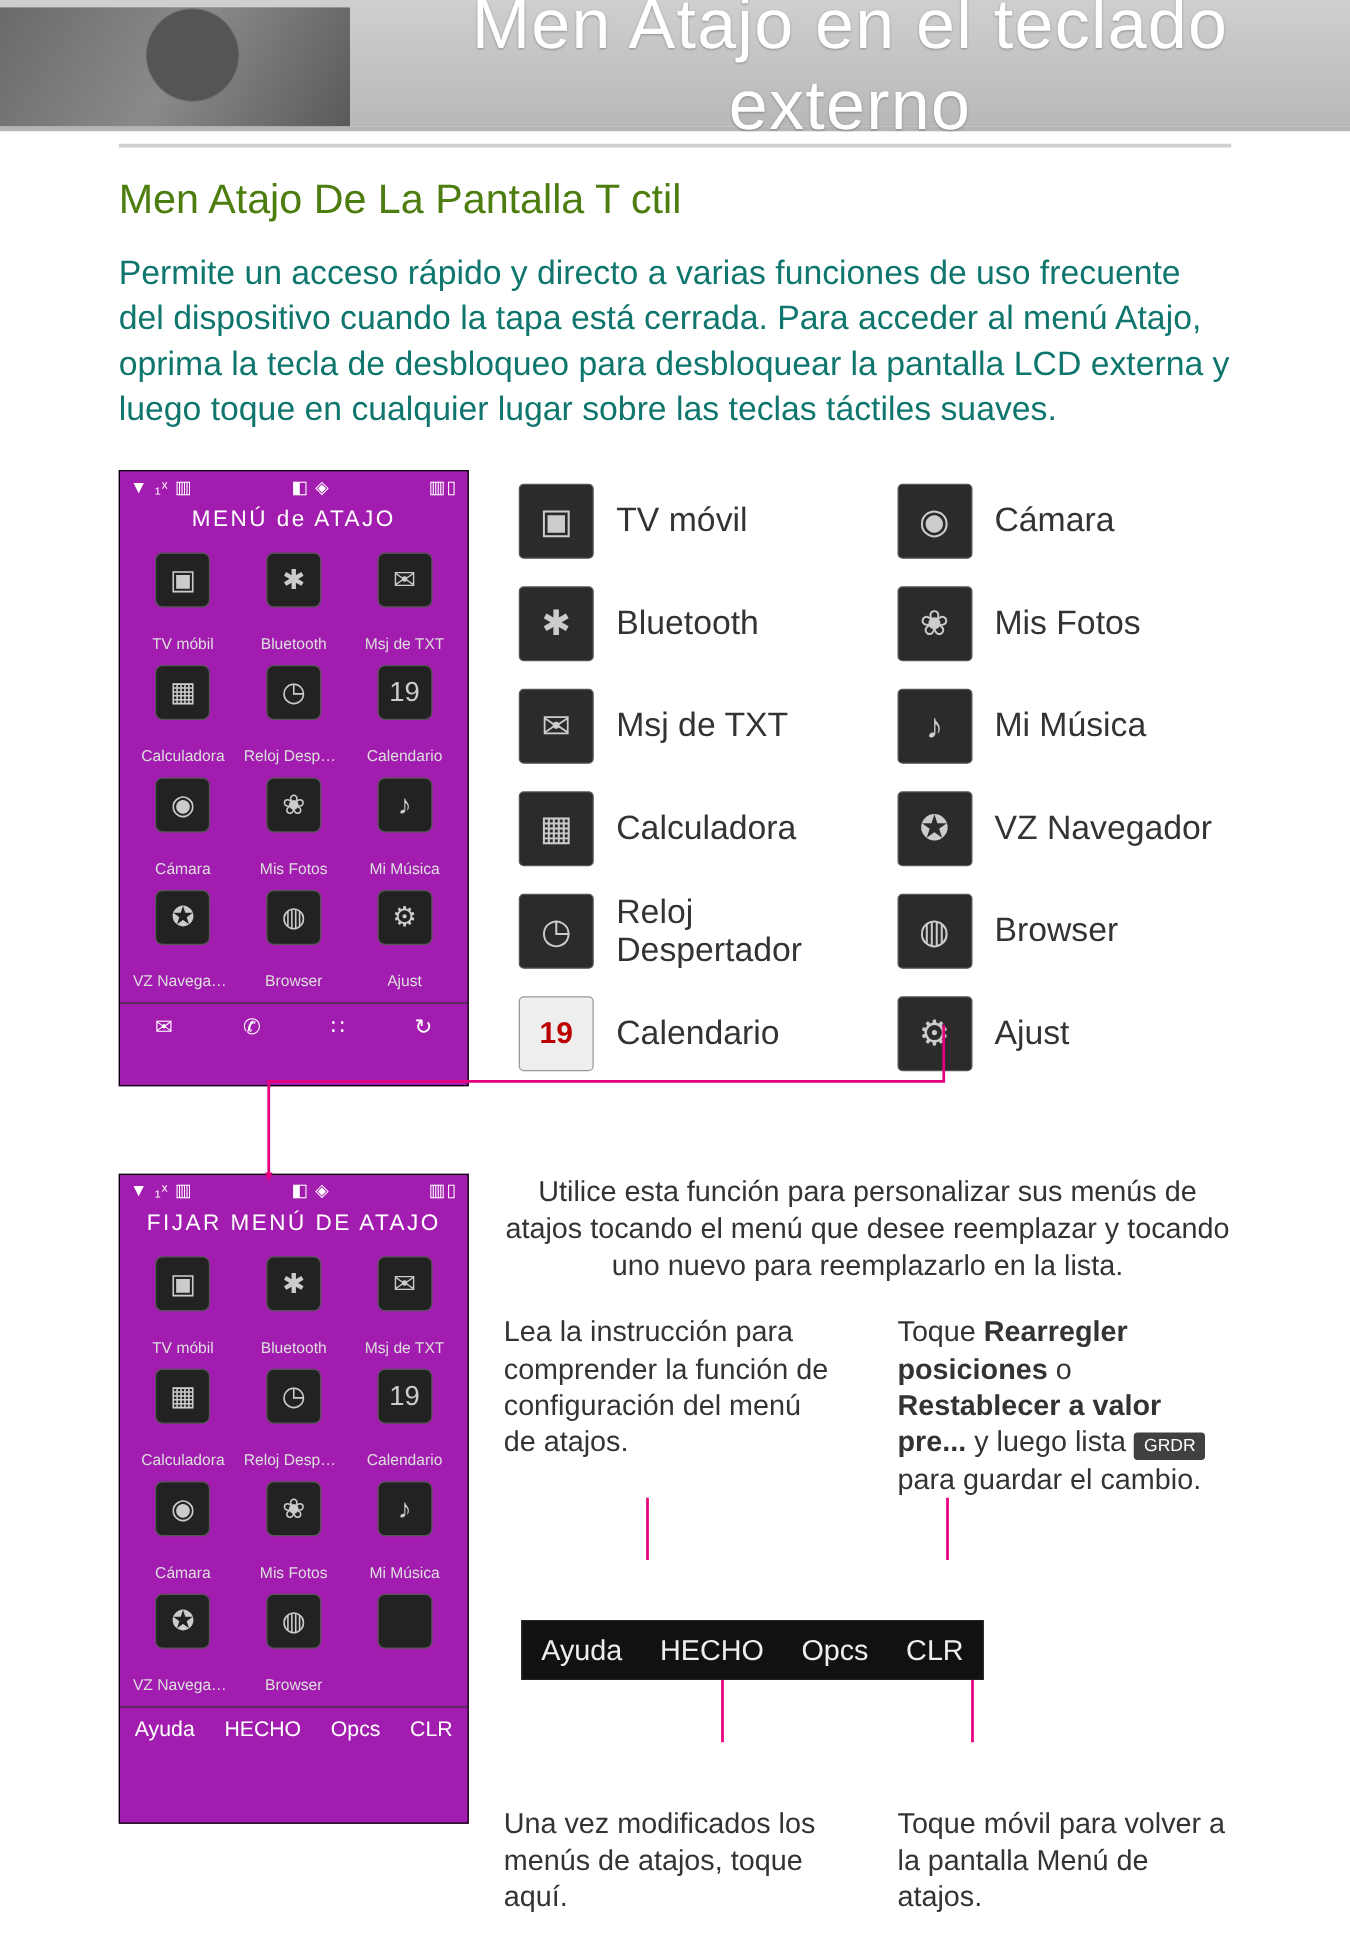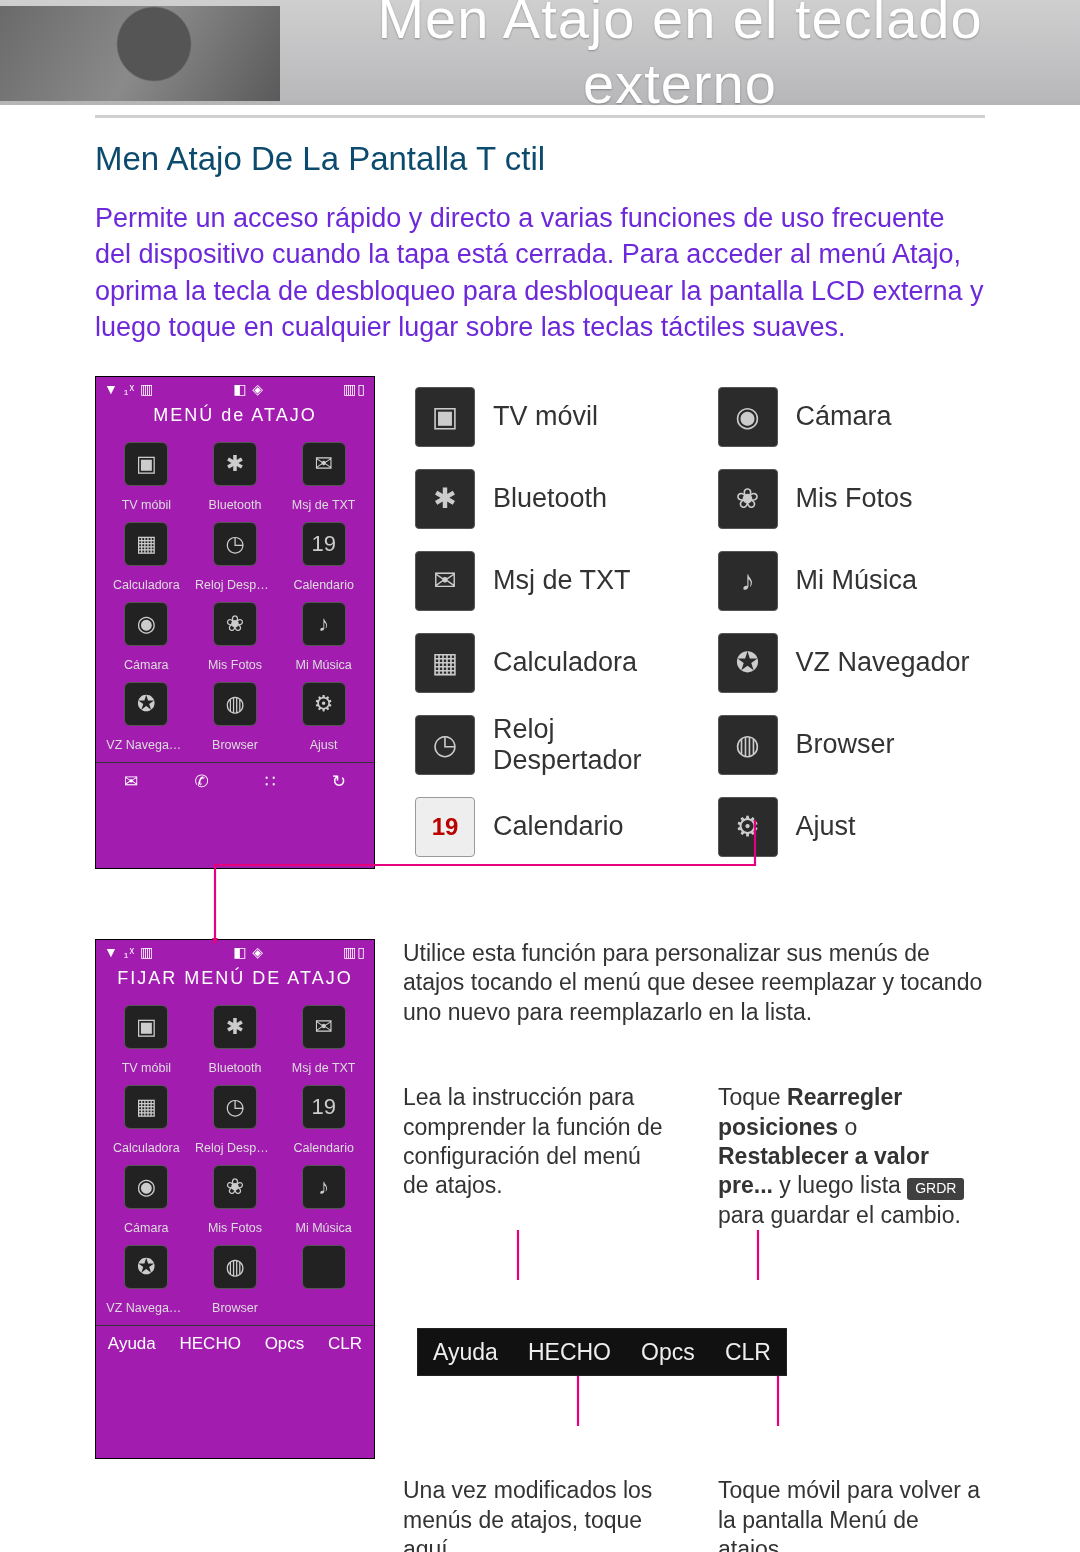--- a/index.html
+++ b/index.html
@@ -8,31 +8,31 @@
 
   
   .banner { position:relative; height:105px; background:linear-gradient(#cfcfd0,#b8b8ba); border-bottom:4px solid #b5b5b7; display:flex; align-items:center; }
   .banner-thumb { width:280px; height:95px; background:#777; margin:5px 0 0 0; position:relative; overflow:hidden; }
   .banner-thumb::after{ content:""; position:absolute; inset:0; background:radial-gradient(circle at 55% 40%, #555 0 22%, transparent 23%), linear-gradient(120deg,#6a6a6a,#8a8a8a,#5a5a5a); }
   .banner-title { flex:1; text-align:center; font-size:56px; color:#fff; letter-spacing:1px; font-weight:400; text-shadow:0 1px 2px rgba(0,0,0,.3); }
 
   .rule { height:3px; background:#d0d0d2; margin:10px 95px 0 95px; }
 
   .content { padding:22px 95px 0 95px; }
-  .section-heading { color:#0c4a6e; font-size:33px; font-weight:400; margin-bottom:22px; }
-  .intro { font-size:27px; line-height:1.35; color:#6d28d9; }
+  .section-heading { color:#4d7c0f; font-size:33px; font-weight:400; margin-bottom:22px; }
+  .intro { font-size:27px; line-height:1.35; color:#0f766e; }
 
   
   .phone { background:#a21caf; color:#fff; font-size:15px; border:1px solid #000; }
   .phone .statusbar { height:24px; display:flex; align-items:center; justify-content:space-between; padding:0 8px; font-size:14px; letter-spacing:1px; }
   .phone .screentitle { text-align:center; font-size:18px; letter-spacing:2px; padding:4px 12px 10px; }
   .phone .grid3 { display:grid; grid-template-columns:repeat(3,1fr); gap:0; padding:0 6px 6px; }
   .phone .cell { display:flex; flex-direction:column; align-items:center; padding:6px 2px 4px; }
   .phone .cell .ico { width:44px; height:44px; background:#222; border:1px solid #555; border-radius:6px; display:flex; align-items:center; justify-content:center; font-size:22px; color:#ccc; }
-  .phone .cell .lbl { font-size:12.5px; margin-top:12px; color:#ddd; text-align:center; white-space:nowrap; overflow:hidden; text-overflow:ellipsis; max-width:80px; }
+  .phone .cell .lbl { font-size:12.5px; margin-top:22px; color:#ddd; text-align:center; white-space:nowrap; overflow:hidden; text-overflow:ellipsis; max-width:80px; }
   .phone .softbar { display:flex; justify-content:space-around; align-items:center; height:38px; border-top:1px solid #333; font-size:17px; }
   .phone .softbar .sb { padding:0 6px; }
 
   .softbtns-large { background:#111; color:#eee; height:48px; display:flex; align-items:center; justify-content:space-around; font-size:23px; border:1px solid #222; width:370px; }
   .softbtns-large .sb { padding:0 10px; }
 
   
   .icongrid { display:grid; grid-template-columns:1fr 1fr; column-gap:35px; }
   .iconrow { display:flex; align-items:center; height:82px; }
   .iconbox { width:60px; height:60px; background:#2b2b2b; border:1px solid #555; border-radius:4px; display:flex; align-items:center; justify-content:center; color:#ccc; font-size:28px; margin-right:18px; flex:0 0 60px; }
@@ -40,21 +40,21 @@
   .iconlabel { font-size:27px; color:#333; }
 
   
   .region1 { display:flex; gap:40px; margin-top:30px; align-items:flex-start; }
   .region1 .phone { width:280px; height:493px; }
   .region1 .icons { flex:1; }
 
   .region2 { margin-top:70px; display:flex; gap:28px; align-items:flex-start; }
   .region2 .phone { width:280px; height:520px; }
   .region2 .rightcol { flex:1; font-size:23px; color:#333; line-height:1.28; }
-  .rightcol .desc { margin-bottom:56px; }
+  .rightcol .desc { margin-bottom:24px;text-align:center; }
   .rightcol .two { display:flex; gap:48px; }
   .rightcol .two > div { flex:1; }
   .rightcol .inlinebadge { display:inline-block; background:#404040; color:#fff; font-size:14px; padding:2px 8px; border-radius:3px; vertical-align:baseline; }
   .rightcol .barwrap { margin:48px 0 0 14px; }
   .rightcol .lower { display:flex; gap:48px; margin-top:50px; }
   .rightcol .lower > div { flex:1; }
 
   .connector { stroke:#e6007e; stroke-width:2.2; fill:none; }
   .connector-svg { position:absolute; pointer-events:none; }
 </style>

